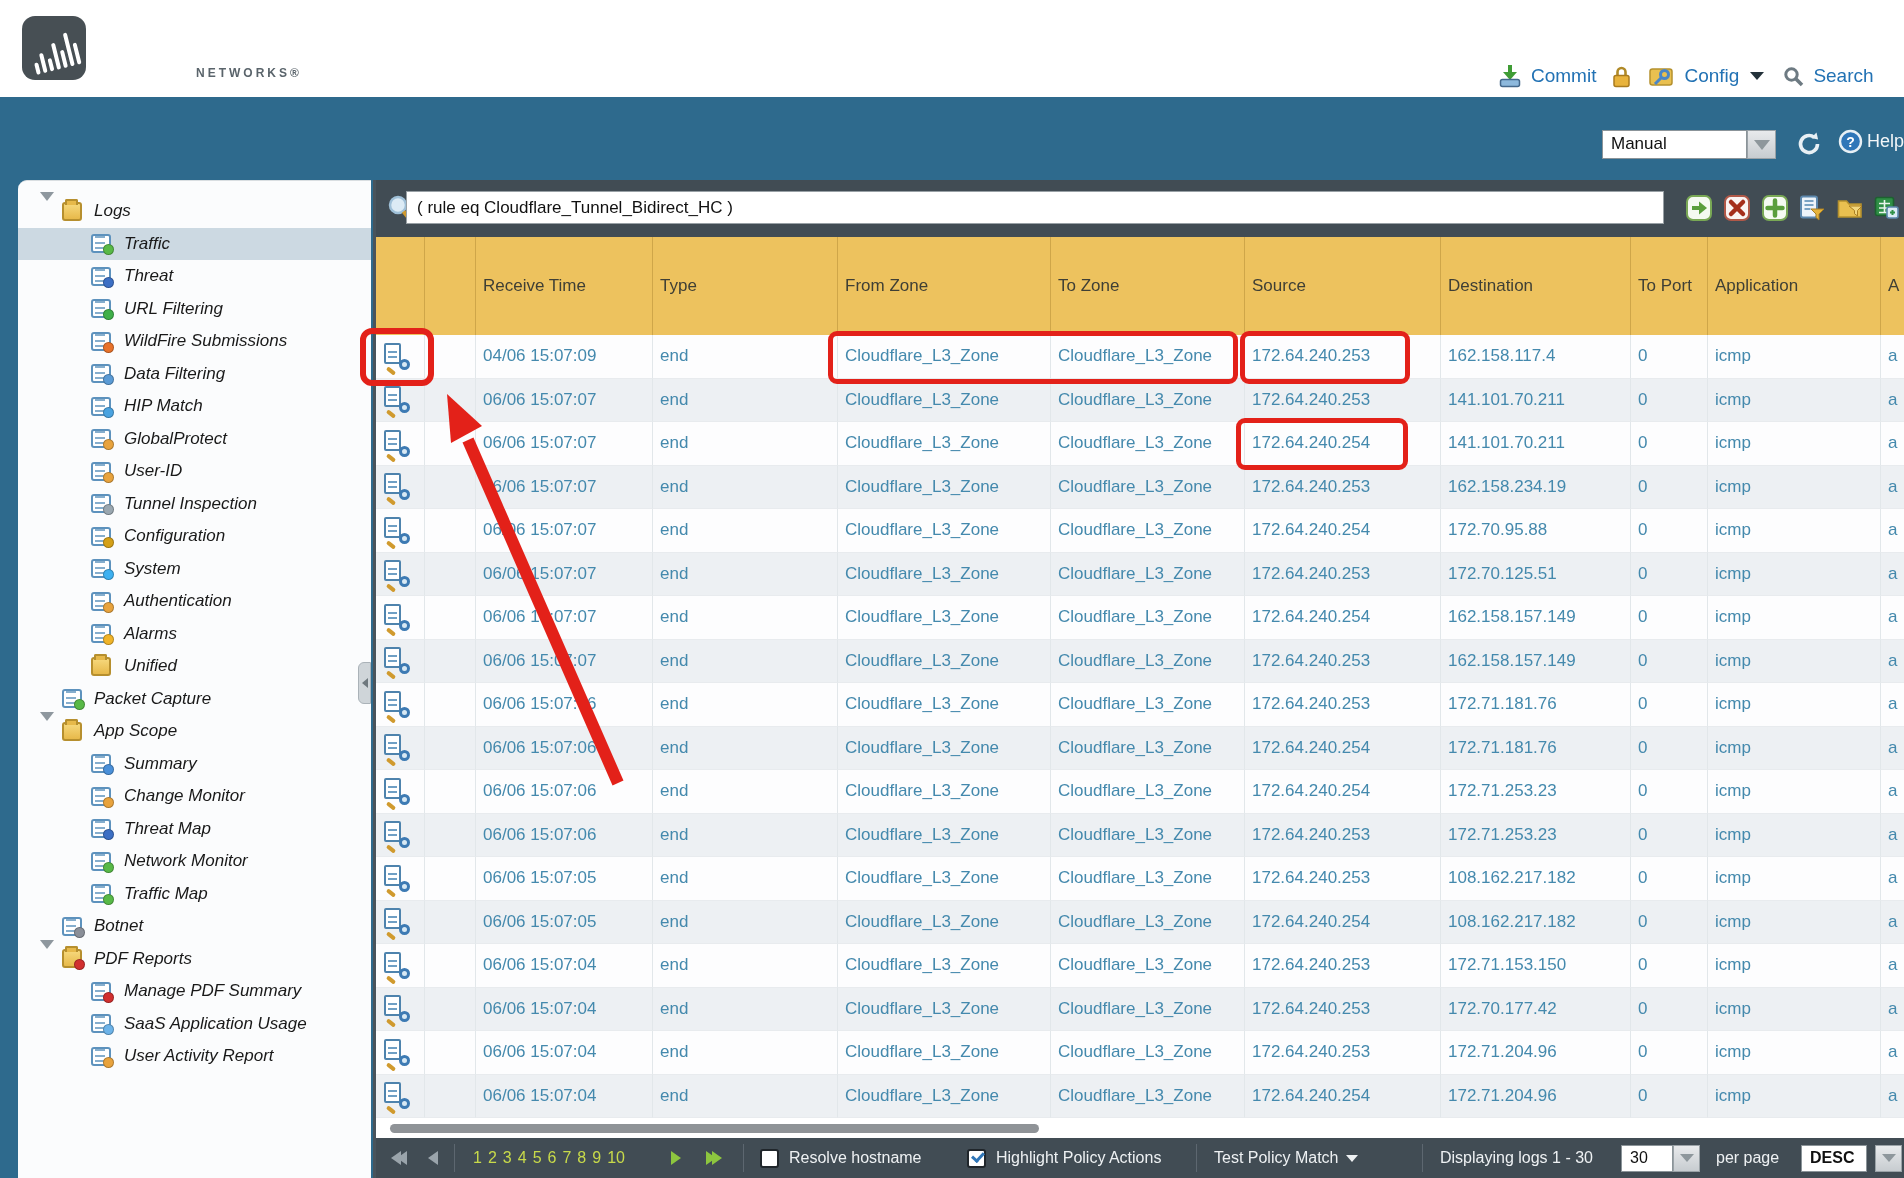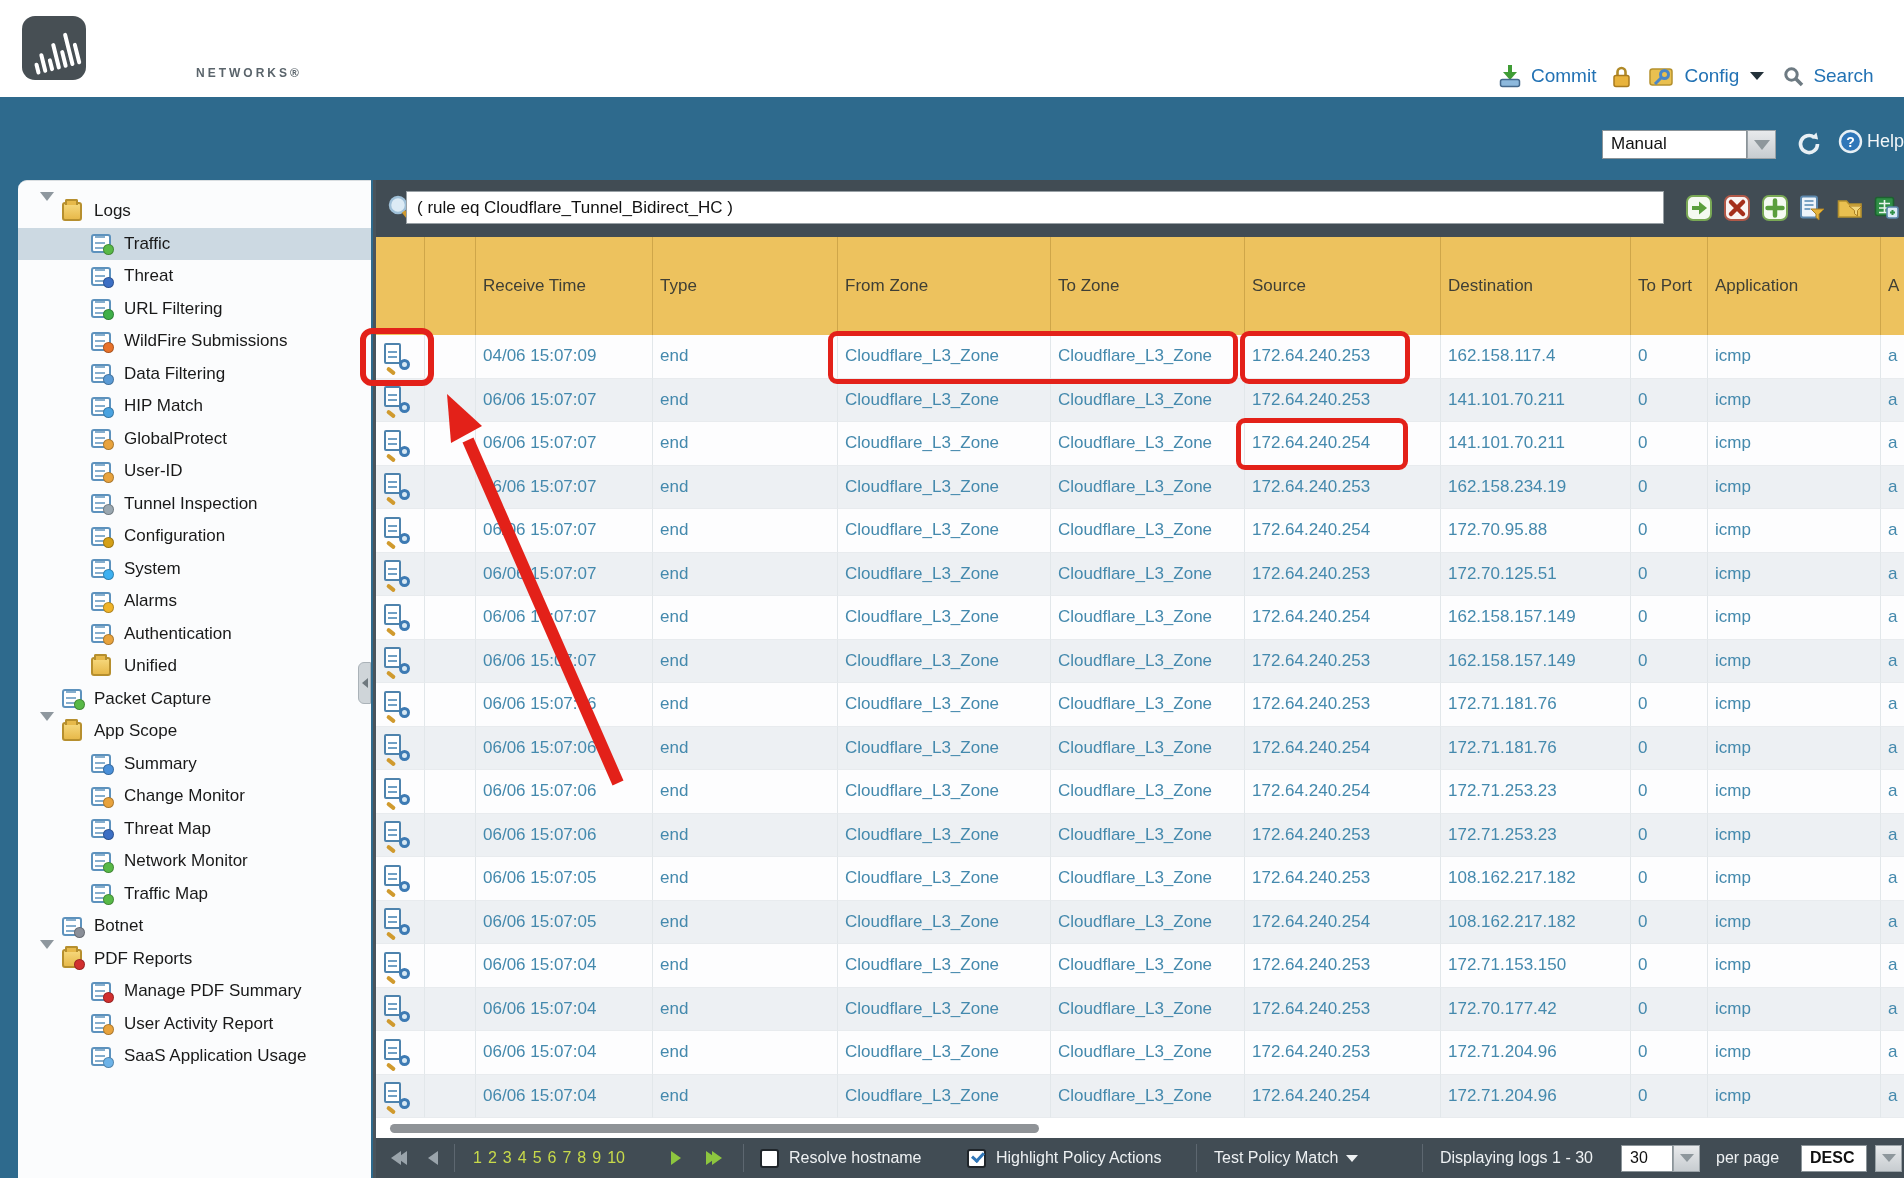--- a/index.html
+++ b/index.html
@@ -27,21 +27,21 @@
   
   .blue-band { position:absolute; left:0; top:97px; width:1904px; height:83px; background:#2e6a8d; }
   .mode-select { position:absolute; left:1602px; top:33px; width:145px; height:29px; background:#fff; border:1px solid #8b9499;
                  font-size:17px; color:#101010; padding:3px 8px; cursor:pointer; }
   .mode-arrow { position:absolute; left:1747px; top:33px; width:29px; height:29px; background:linear-gradient(#e8eaec,#c7ccd0); border:1px solid #9aa2a7; display:flex; align-items:center; justify-content:center; cursor:pointer; }
   .mode-arrow .tri { width:0; height:0; border-left:8px solid transparent; border-right:8px solid transparent; border-top:10px solid #8e979c; }
   .band-refresh { position:absolute; left:1795px; top:33px; cursor:pointer; }
   .band-help { position:absolute; left:1838px; top:32px; display:flex; align-items:center; gap:4px; color:#f2f6f8; font-size:18px; cursor:pointer; }
 
   
-  .sidebar { position:absolute; left:18px; top:180px; width:353px; height:998px; background:#fbfcfd; border-radius:9px 0 0 0; border-top:1px solid #d9dee1; overflow:hidden; }
+  .sidebar { position:absolute; left:18px; top:180px; width:353px; height:998px; background:#fbfcfd; border-radius:9px 0 0 0; border-top:1px solid #d9dee1; overflow:hidden;font-style:italic; }
   .side-row { position:relative; height:32.5px; display:flex; align-items:center; font-size:17px; color:#191919; cursor:pointer; white-space:nowrap; }
   .side-row.selected { background:#ccd9e2; }
   .side-row .twrap { position:absolute; left:22px; }
   .tri-exp { width:0; height:0; border-left:7px solid transparent; border-right:7px solid transparent; border-top:9px solid #8e979e; }
   .side-ico { position:absolute; width:20px; height:19px; }
   .side-lbl { position:absolute; }
   .lv0 .side-ico { left:44px; } .lv0 .side-lbl { left:76px; }
   .lv1 .side-ico { left:73px; } .lv1 .side-lbl { left:106px; }
   .ico-doc { background:#fff; border:2px solid #5d92bd; border-radius:3px;
              background-image:repeating-linear-gradient(to bottom, transparent 0 3px, #86aecd 3px 5px); background-size:10px 11px; background-position:2px 3px; background-repeat:repeat-y; }
@@ -229,29 +229,29 @@
           <span class="side-lbl">Configuration</span>
         </div>
         <div class="side-row lv1">
           <span class="side-ico ico-doc">
             <span class="badge" style="background: rgb(61, 176, 240);"></span>
           </span>
           <span class="side-lbl">System</span>
         </div>
         <div class="side-row lv1">
           <span class="side-ico ico-doc">
+            <span class="badge" style="background: rgb(232, 163, 61);"></span>
+          </span>
+          <span class="side-lbl">Authentication</span>
+        </div>
+        <div class="side-row lv1">
+          <span class="side-ico ico-doc">
             <span class="badge" style="background: rgb(240, 180, 41);"></span>
           </span>
           <span class="side-lbl">Alarms</span>
-        </div>
-        <div class="side-row lv1">
-          <span class="side-ico ico-doc">
-            <span class="badge" style="background: rgb(232, 163, 61);"></span>
-          </span>
-          <span class="side-lbl">Authentication</span>
         </div>
         <div class="side-row lv1">
           <span class="side-ico ico-folder"></span>
           <span class="side-lbl">Unified</span>
         </div>
         <div class="side-row lv0">
           <span class="side-ico ico-doc">
             <span class="badge" style="background: rgb(88, 185, 71);"></span>
           </span>
           <span class="side-lbl">Packet Capture</span>
@@ -305,29 +305,29 @@
           <span class="side-lbl">PDF Reports</span>
         </div>
         <div class="side-row lv1">
           <span class="side-ico ico-doc">
             <span class="badge" style="background: rgb(209, 47, 47);"></span>
           </span>
           <span class="side-lbl">Manage PDF Summary</span>
         </div>
         <div class="side-row lv1">
           <span class="side-ico ico-doc">
+            <span class="badge" style="background: rgb(109, 179, 232);"></span>
+          </span>
+          <span class="side-lbl">SaaS Application Usage</span>
+        </div>
+        <div class="side-row lv1">
+          <span class="side-ico ico-doc">
             <span class="badge" style="background: rgb(232, 163, 61);"></span>
           </span>
           <span class="side-lbl">User Activity Report</span>
-        </div>
-        <div class="side-row lv1">
-          <span class="side-ico ico-doc">
-            <span class="badge" style="background: rgb(109, 179, 232);"></span>
-          </span>
-          <span class="side-lbl">SaaS Application Usage</span>
         </div>
       </div>
   </div>
   <div class="side-collapse" style="left:358px; top:662px; position:absolute; z-index:5;">
       <span class="tri"></span>
     </div>
 
   <div class="content">
 
     <div class="filter-bar">

